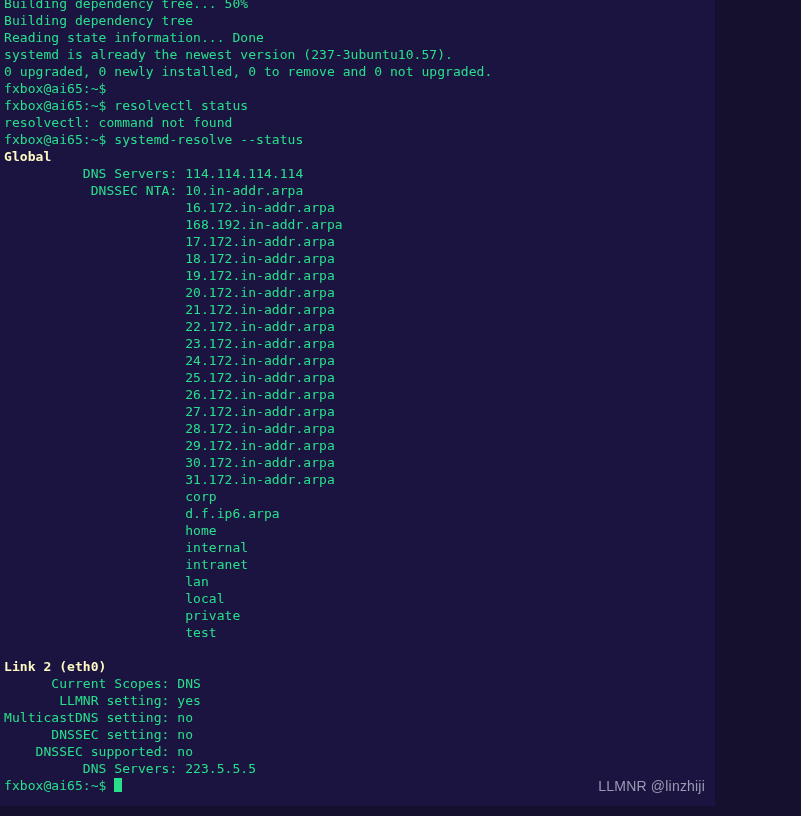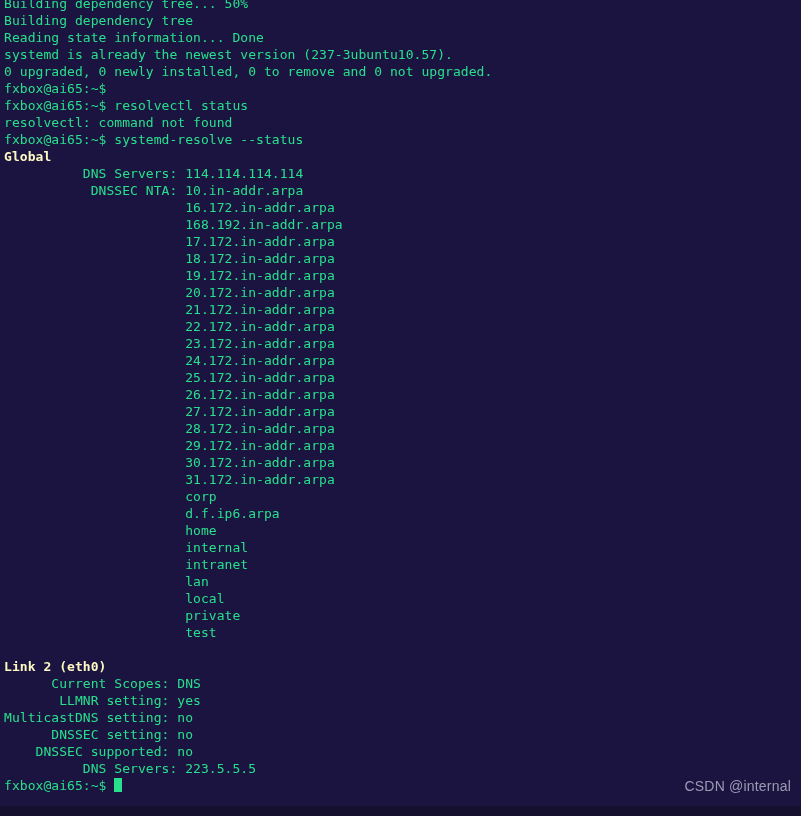--- a/index.html
+++ b/index.html
@@ -10,21 +10,21 @@
   }
   body {
     width: 801px;
     height: 816px;
     overflow: hidden;
     font-family: "DejaVu Sans Mono", "Liberation Mono", monospace;
   }
 
   #terminal {
     position: relative;
-    width: 801px;
+    width: 715px;
     height: 806px;
     background: #1b1440;
     padding: 0;
     box-sizing: border-box;
     overflow: hidden;
   }
 
   #screen {
     position: absolute;
     left: 4px;
@@ -76,15 +76,15 @@
     height: 10px;
     background: #15102e;
   }
 </style>
 </head>
 <body>
 
 <div id="terminal">
   <div id="screen"><div class="line">Building dependency tree... 50%</div><div class="line">Building dependency tree</div><div class="line">Reading state information... Done</div><div class="line">systemd is already the newest version (237-3ubuntu10.57).</div><div class="line">0 upgraded, 0 newly installed, 0 to remove and 0 not upgraded.</div><div class="line">fxbox@ai65:~$ </div><div class="line">fxbox@ai65:~$ resolvectl status</div><div class="line">resolvectl: command not found</div><div class="line">fxbox@ai65:~$ systemd-resolve --status</div><div class="line header">Global</div><div class="line">          DNS Servers: 114.114.114.114</div><div class="line">           DNSSEC NTA: 10.in-addr.arpa</div><div class="line">                       16.172.in-addr.arpa</div><div class="line">                       168.192.in-addr.arpa</div><div class="line">                       17.172.in-addr.arpa</div><div class="line">                       18.172.in-addr.arpa</div><div class="line">                       19.172.in-addr.arpa</div><div class="line">                       20.172.in-addr.arpa</div><div class="line">                       21.172.in-addr.arpa</div><div class="line">                       22.172.in-addr.arpa</div><div class="line">                       23.172.in-addr.arpa</div><div class="line">                       24.172.in-addr.arpa</div><div class="line">                       25.172.in-addr.arpa</div><div class="line">                       26.172.in-addr.arpa</div><div class="line">                       27.172.in-addr.arpa</div><div class="line">                       28.172.in-addr.arpa</div><div class="line">                       29.172.in-addr.arpa</div><div class="line">                       30.172.in-addr.arpa</div><div class="line">                       31.172.in-addr.arpa</div><div class="line">                       corp</div><div class="line">                       d.f.ip6.arpa</div><div class="line">                       home</div><div class="line">                       internal</div><div class="line">                       intranet</div><div class="line">                       lan</div><div class="line">                       local</div><div class="line">                       private</div><div class="line">                       test</div><div class="line blank"> </div><div class="line header">Link 2 (eth0)</div><div class="line">      Current Scopes: DNS</div><div class="line">       LLMNR setting: yes</div><div class="line">MulticastDNS setting: no</div><div class="line">      DNSSEC setting: no</div><div class="line">    DNSSEC supported: no</div><div class="line">          DNS Servers: 223.5.5.5</div><div class="line"><span>fxbox@ai65:~$ </span><span class="cursor"></span></div></div>
 
-  <div id="watermark">CSDN @internal</div>
+  <div id="watermark">LLMNR @linzhiji</div>
 </div>
 <div id="bottom-strip"></div>
 
 </body></html>

